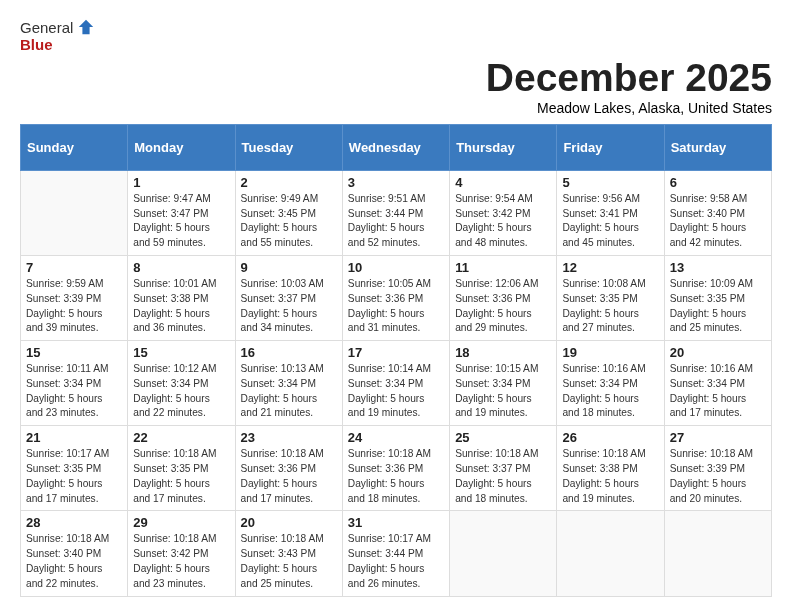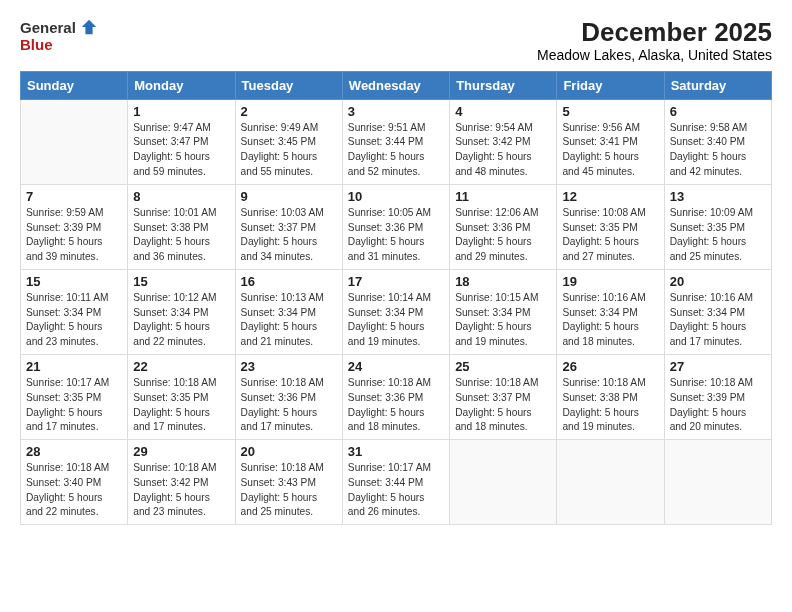--- a/index.html
+++ b/index.html
@@ -27,57 +27,58 @@
       flex-direction: column;
       align-items: flex-start;
     }
     .logo-text {
       display: flex;
       align-items: center;
       gap: 2px;
     }
     .logo-general {
       font-size: 15px;
-      font-weight: bold;
+      font-weight: normal;
       color: #333;
     }
     .logo-blue {
       font-size: 15px;
       font-weight: bold;
       color: #b91c1c;
     }
     .logo-icon {
       width: 18px;
       height: 18px;
       margin-left: 2px;
     }
     .title-block {
       text-align: right;
     }
     .month-title {
-      font-size: 26px;
+      font-size: 39px;
       font-weight: bold;
       color: #222;
       line-height: 1.1;
+      margin-top: 39px;
     }
     .subtitle {
       font-size: 14px;
       color: #000000;
     }
     .calendar {
       width: 100%;
       border-collapse: collapse;
       border: 1px solid #ccc;
       table-layout: fixed;
     }
     .calendar th {
       background: #3a7abf;
       color: #fff;
       text-align: left;
-      padding: 6px 6px;
+      padding: 15px 6px;
       font-size: 13px;
       font-weight: bold;
       border: 1px solid #5a90cc;
     }
     .calendar td {
       vertical-align: top;
       padding: 4px 5px;
       border: 1px solid #ddd;
       font-size: 10.5px;
       color: #333;

